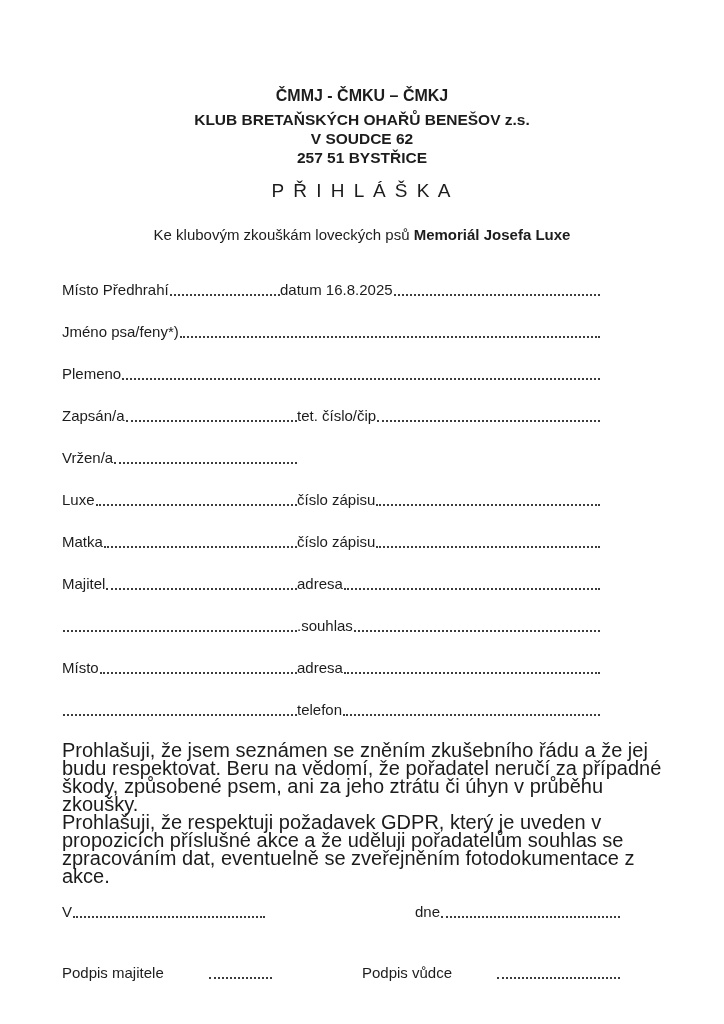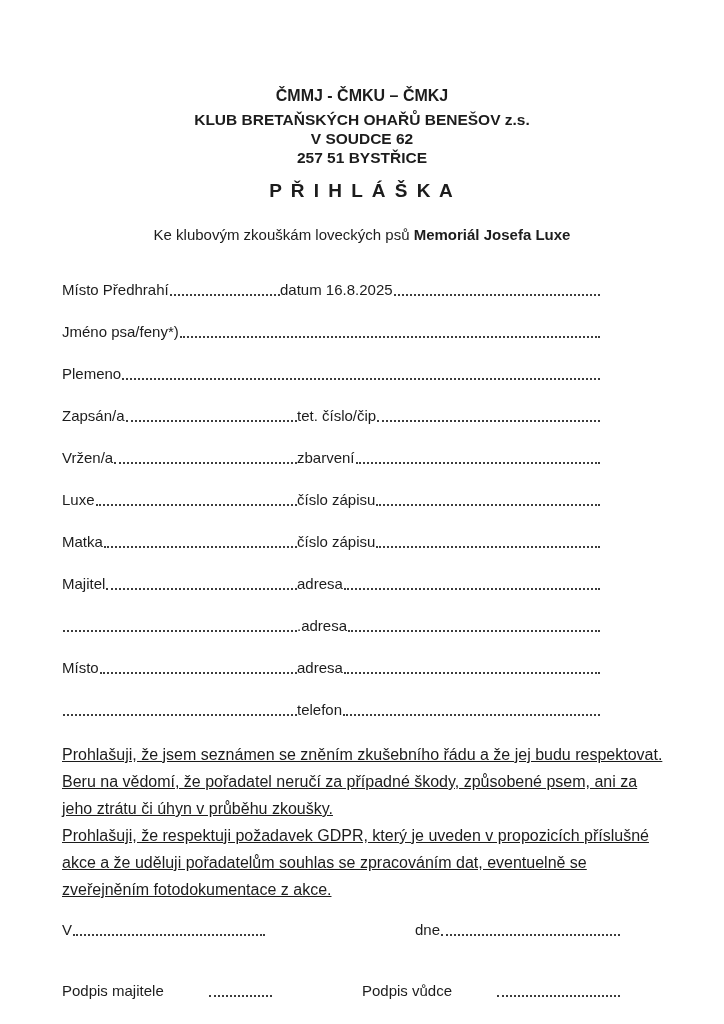--- a/index.html
+++ b/index.html
@@ -21,21 +21,21 @@
     background: #ffffff;
   }
   
   .header { text-align: center; padding-top: 86px; }
   .h-line { font-weight: bold; font-size: 15.5px; line-height: 19px; }
   .h-line1 { font-size: 16px; margin-bottom: 5px; }
   .doc-title {
     margin-top: 13px;
     font-size: 19px;
     letter-spacing: 2px;
-    font-weight: bold;
+    font-weight: normal;
   }
   .subtitle { text-align: center; margin-top: 24px; font-size: 15px; }
   .subtitle .bold { font-weight: bold; }
 
   
   .rows { margin: 36px 0 0 62px; width: 538px; }
   .frow { display: flex; align-items: flex-end; height: 19px; margin-bottom: 23px; text-align: center; }
   .seg { display: flex; align-items: flex-end; }
   .seg-left { width: 235px; flex: 0 0 auto; }
   .seg-left.full { width: 100%; flex: 1 1 auto; }
@@ -43,21 +43,21 @@
   .lbl { font-size: 15px; line-height: 17px; white-space: pre; }
   .dots {
     flex: 1 1 auto;
     border-bottom: 2px dotted #3c3c3c;
     margin: 0 0 2px 1px;
     min-width: 8px;
     height: 1px;
   }
 
   
-  .decl { margin: 6px 0 0 62px; width: 606px; font-size: 16px; line-height: 27px; text-decoration: underline; }
+  .decl { margin: 6px 0 0 62px; width: 606px; font-size: 20px; line-height: 18px; }
   .decl p { margin: 0; }
 
   
   .placedate {
     display: flex; justify-content: space-between;
     margin: 17px 0 0 62px; width: 558px; font-size: 14px;
   }
   .pd-seg { display: flex; align-items: flex-end; height: 18px; }
   .pd-left { width: 203px; }
   .pd-right { width: 205px; }
@@ -119,24 +119,20 @@
         <div class="seg seg-right">
           <span class="lbl">tet. číslo/čip</span>
           <span class="dots"></span>
         </div>
       </div>
       <div class="frow">
         <div class="seg seg-left">
           <span class="lbl">Vržen/a</span>
           <span class="dots"></span>
         </div>
-        <div class="seg seg-right">
-          <span class="lbl">zbarvení</span>
-          <span class="dots"></span>
-        </div>
       </div>
       <div class="frow">
         <div class="seg seg-left">
           <span class="lbl">Luxe</span>
           <span class="dots"></span>
         </div>
         <div class="seg seg-right">
           <span class="lbl">číslo zápisu</span>
           <span class="dots"></span>
         </div>
@@ -159,21 +155,21 @@
         <div class="seg seg-right">
           <span class="lbl">adresa</span>
           <span class="dots"></span>
         </div>
       </div>
       <div class="frow">
         <div class="seg seg-left">
           <span class="dots"></span>
         </div>
         <div class="seg seg-right">
-          <span class="lbl">.adresa</span>
+          <span class="lbl">.souhlas</span>
           <span class="dots"></span>
         </div>
       </div>
       <div class="frow">
         <div class="seg seg-left">
           <span class="lbl">Místo</span>
           <span class="dots"></span>
         </div>
         <div class="seg seg-right">
           <span class="lbl">adresa</span>

